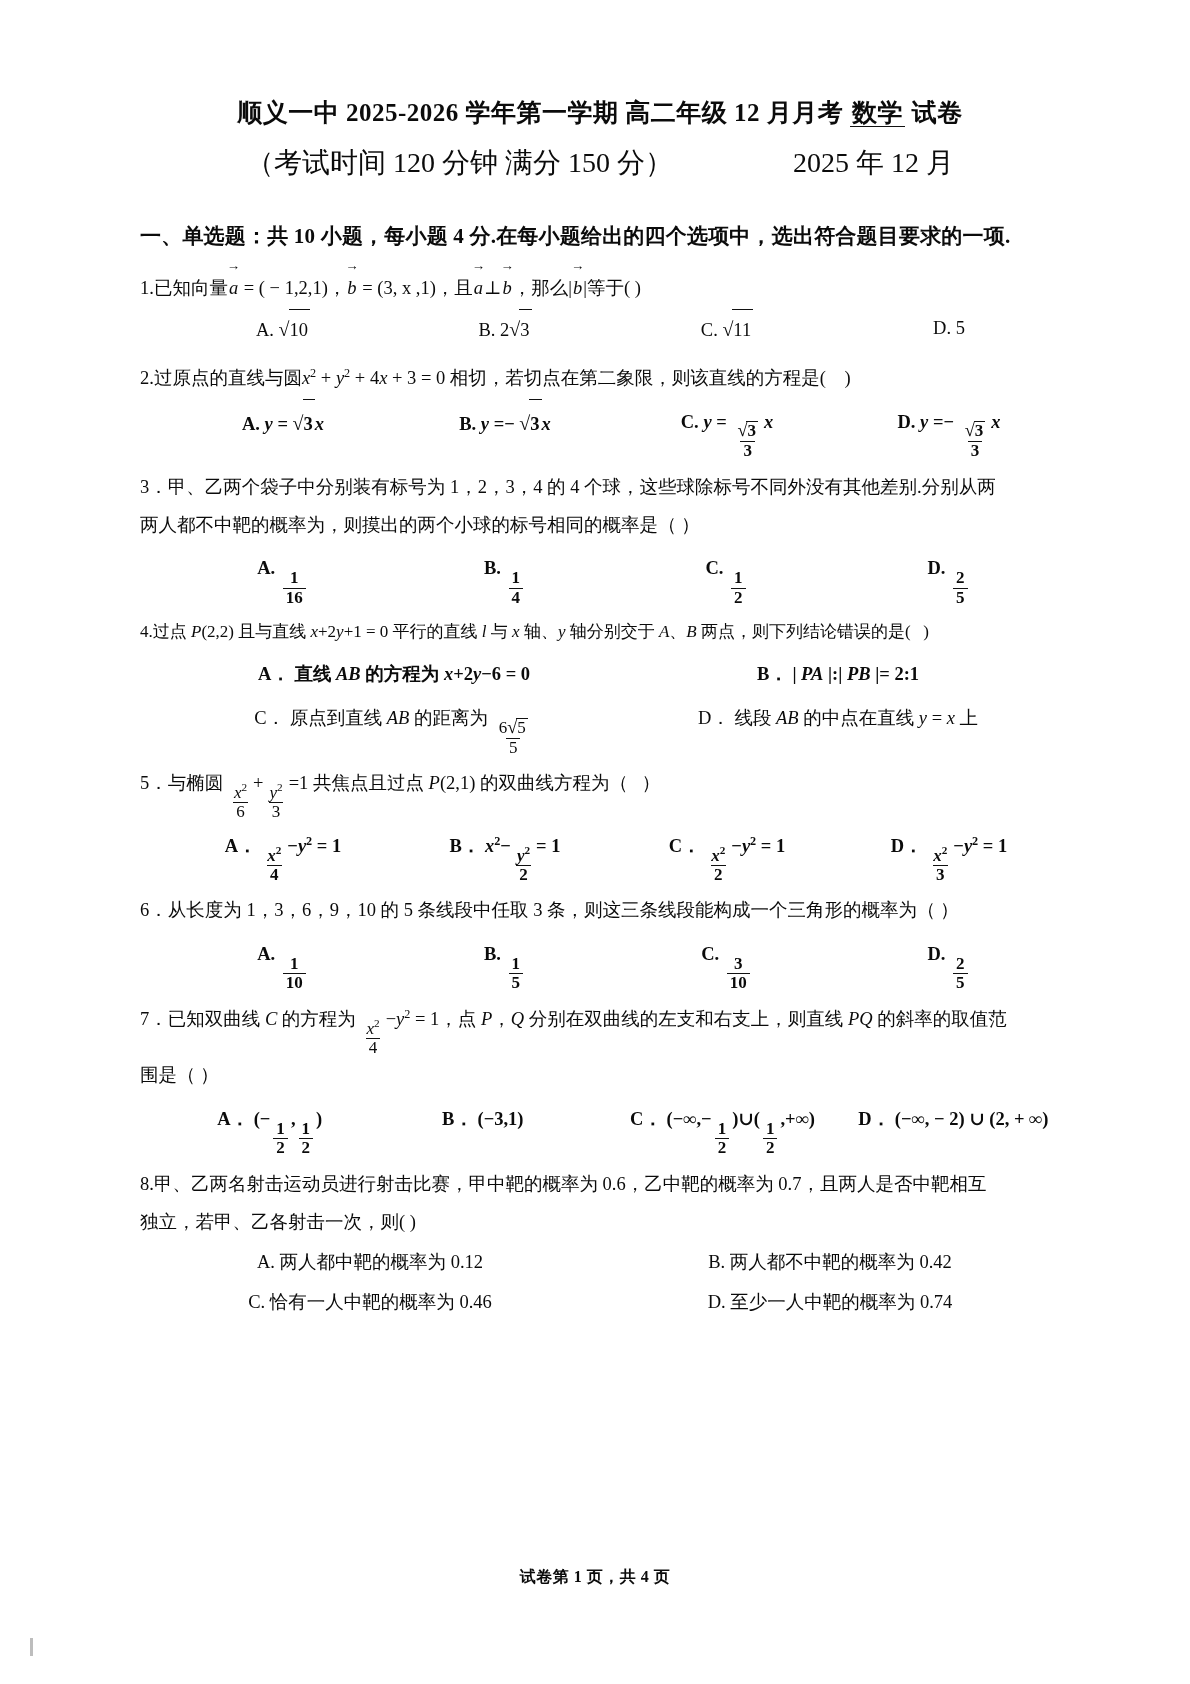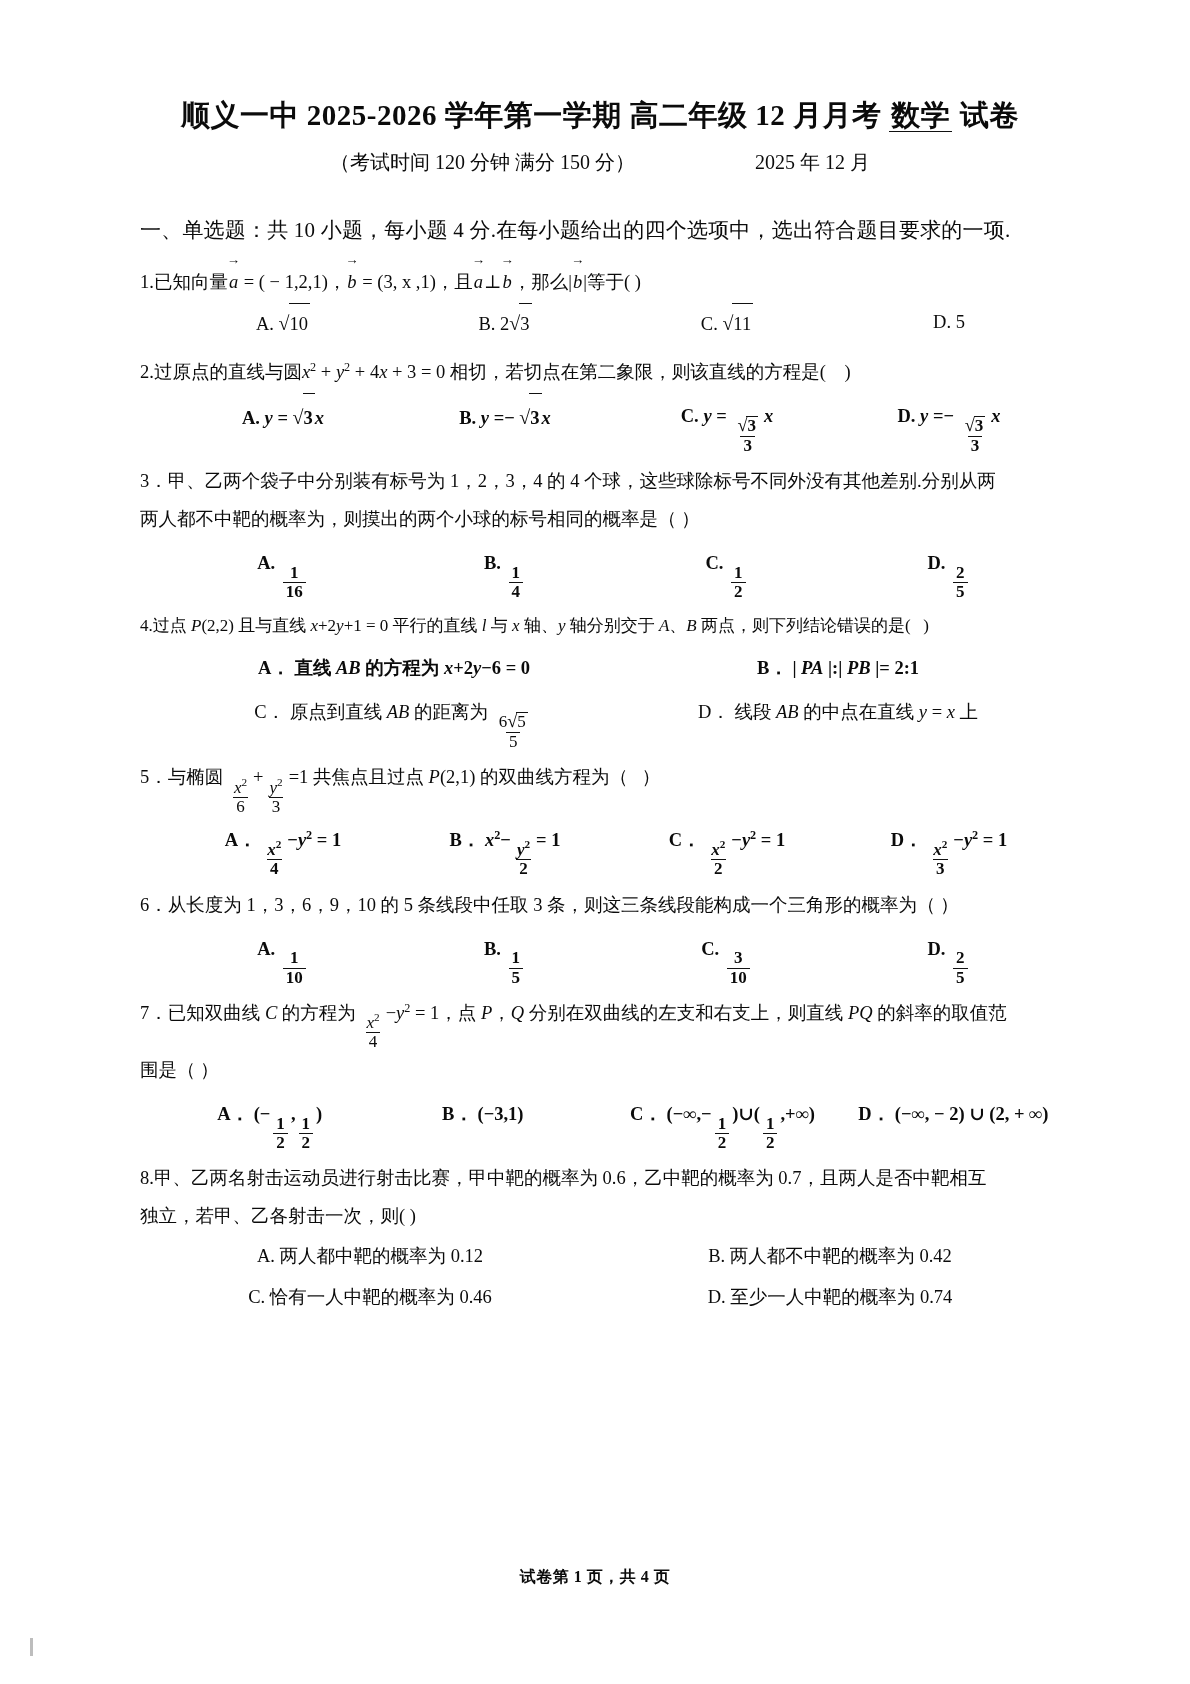--- a/index.html
+++ b/index.html
@@ -19,43 +19,43 @@
     position: relative;
     width: 1190px;
     height: 1684px;
     box-sizing: border-box;
     padding: 96px 130px 0 140px;
   }
 
   
   .doc-title {
     text-align: center;
-    font-size: 29px;
+    font-size: 25px;
     font-weight: bold;
     letter-spacing: 0.5px;
     line-height: 1.35;
     margin: 0 0 14px 0;
     white-space: nowrap;
   }
   .doc-title .u { border-bottom: 1.6px solid #111; padding: 0 2px; }
 
   .subline {
     display: flex;
     justify-content: center;
     align-items: flex-end;
     gap: 120px;
-    font-size: 20px;
+    font-size: 28px;
     margin: 0 0 40px 0;
     white-space: nowrap;
   }
 
   
   .section-head {
     font-size: 21px;
-    font-weight: normal;
+    font-weight: bold;
     margin: 0 0 20px 0;
     letter-spacing: 0.2px;
     white-space: nowrap;
   }
 
   
   .q {
     margin: 8px 0 6px 0;
   }
   .q-stem {

